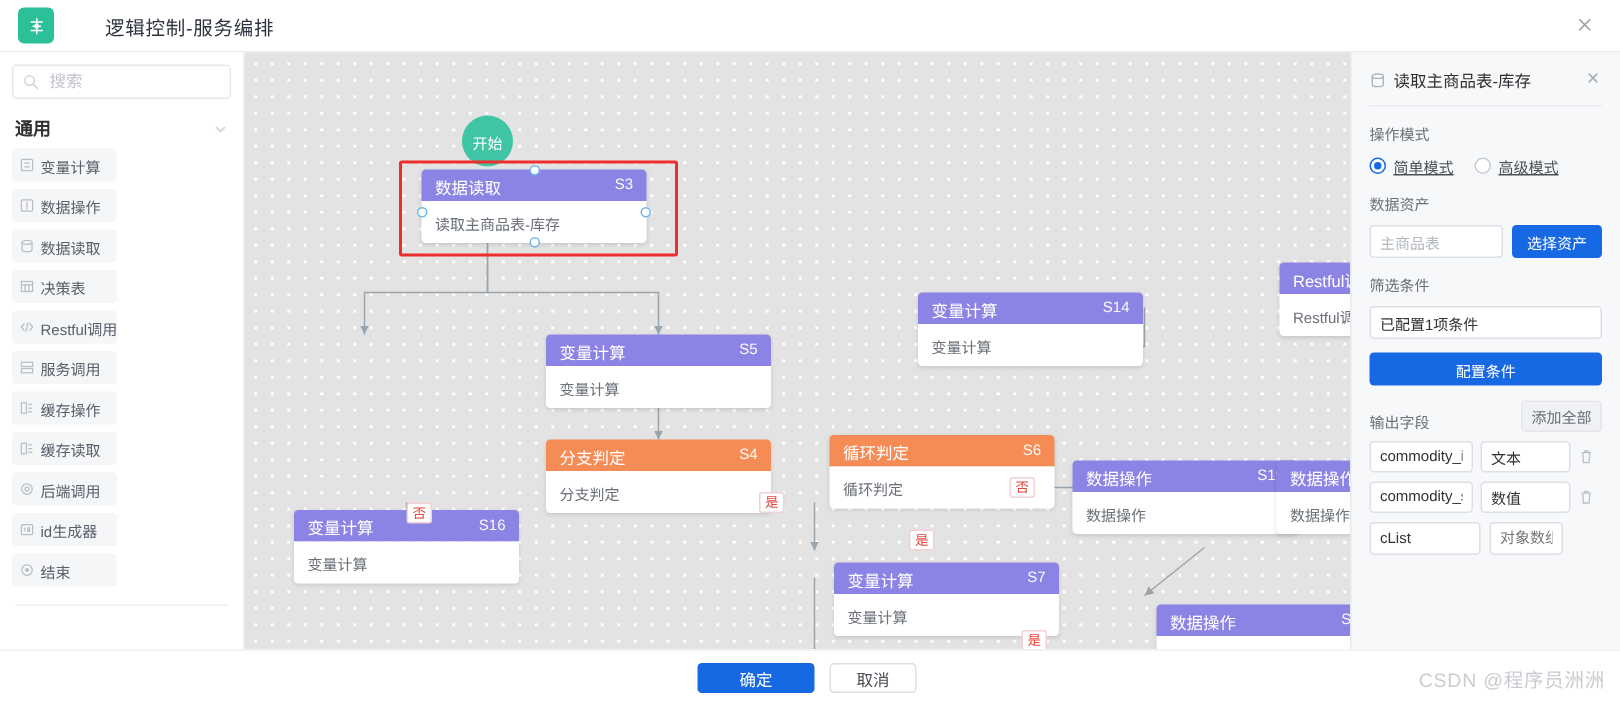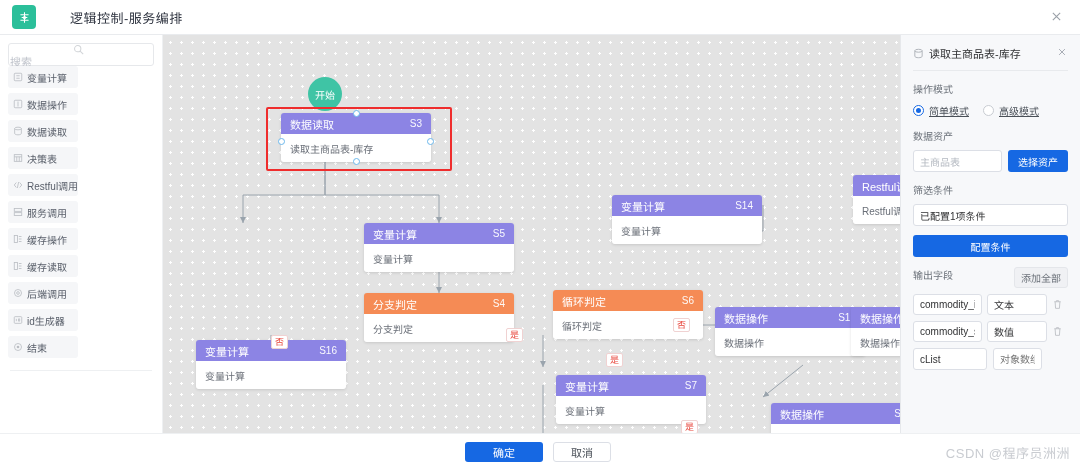--- a/index.html
+++ b/index.html
@@ -34,21 +34,21 @@
   .body-wrap{position:absolute;left:0;top:35px;width:1080px;height:398px;display:flex;}
 
   
   .palette{
     width:163px;height:398px;background:#ffffff;box-sizing:border-box;
     padding:8px 8px 0 8px;overflow:hidden;flex:none;
     border-right:1px solid #eef0f2;
   }
   .search-box{
     height:23px;border:1px solid #e6e8eb;border-radius:3px;background:#fff;
-    display:flex;align-items:center;padding:0 6px;box-sizing:border-box;flex-direction:column;
+    display:flex;align-items:center;padding:0 6px;box-sizing:border-box;
   }
   .search-ico{width:11px;height:11px;flex:none;margin-right:5px;opacity:.45;}
   .search-input{
     border:0;outline:0;font-size:11px;color:#303133;flex:1;min-width:0;
     font-family:inherit;background:transparent;
   }
   .search-input::placeholder{color:#c0c4cc;}
 
   .group-head{
     display:flex;align-items:center;justify-content:space-between;
@@ -136,21 +136,21 @@
     font-size:10px;color:#303133;padding:0 6px;box-sizing:border-box;
     font-family:inherit;outline:none;min-width:0;
   }
   .inp.muted{color:#b4b9c1;}
   .btn-blue{
     height:22px;background:#1668e3;color:#fff;border:0;border-radius:3px;
     font-size:10px;cursor:pointer;font-family:inherit;padding:0 10px;flex:none;
   }
   .btn-wide{width:100%;margin-top:9px;}
   .inp-full{width:100%;}
-  .sub-row{display:flex;align-items:flex-start;justify-content:space-between;margin:10px 0 6px 0;}
+  .sub-row{display:flex;align-items:flex-end;justify-content:space-between;margin:10px 0 6px 0;}
   .link-btn{
     font-size:10px;color:#6b7179;background:#f0f1f4;border:1px solid #e4e6ea;
     border-radius:3px;padding:2px 6px;cursor:pointer;
   }
   .of-row{display:flex;align-items:center;gap:5px;margin-bottom:6px;}
   .of-row .inp{height:21px;}
   .of-name{width:69px;}
   .of-type{width:60px;}
   .trash{width:11px;height:11px;opacity:.4;cursor:pointer;flex:none;}
 
@@ -200,20 +200,28 @@
       <div class="search-box">
         <span class="search-ico">
           <svg width="11" height="11" viewBox="0 0 14 14" fill="none" stroke="#9aa0a8" stroke-width="1.3">
             <circle cx="6" cy="6" r="4"></circle>
               <path d="M9 9l4 4"></path>
           </svg>
         </span>
         <input class="search-input" placeholder="搜索" style="">
       </div>
 
+      <div class="group-head">
+        <span>通用</span>
+        <span class="chev">
+          <svg width="10" height="10" viewBox="0 0 12 12" fill="none" stroke="#9aa0a8" stroke-width="1.4">
+            <path d="M2.5 4.5L6 8l3.5-3.5"></path>
+          </svg>
+        </span>
+      </div>
       <div class="tiles">
         <div class="tile">
           <span class="ti"><svg width="10" height="10" viewBox="0 0 12 12" fill="none" stroke="#8a9099" stroke-width="1">
                 <rect x="1.5" y="1.5" width="9" height="9" rx="1"></rect>
                 <path d="M4 4.5h4M4 7.5h4"></path>
               </svg></span>
           <span>变量计算</span>
         </div>
         <div class="tile">
           <span class="ti"><svg width="10" height="10" viewBox="0 0 12 12" fill="none" stroke="#8a9099" stroke-width="1">

